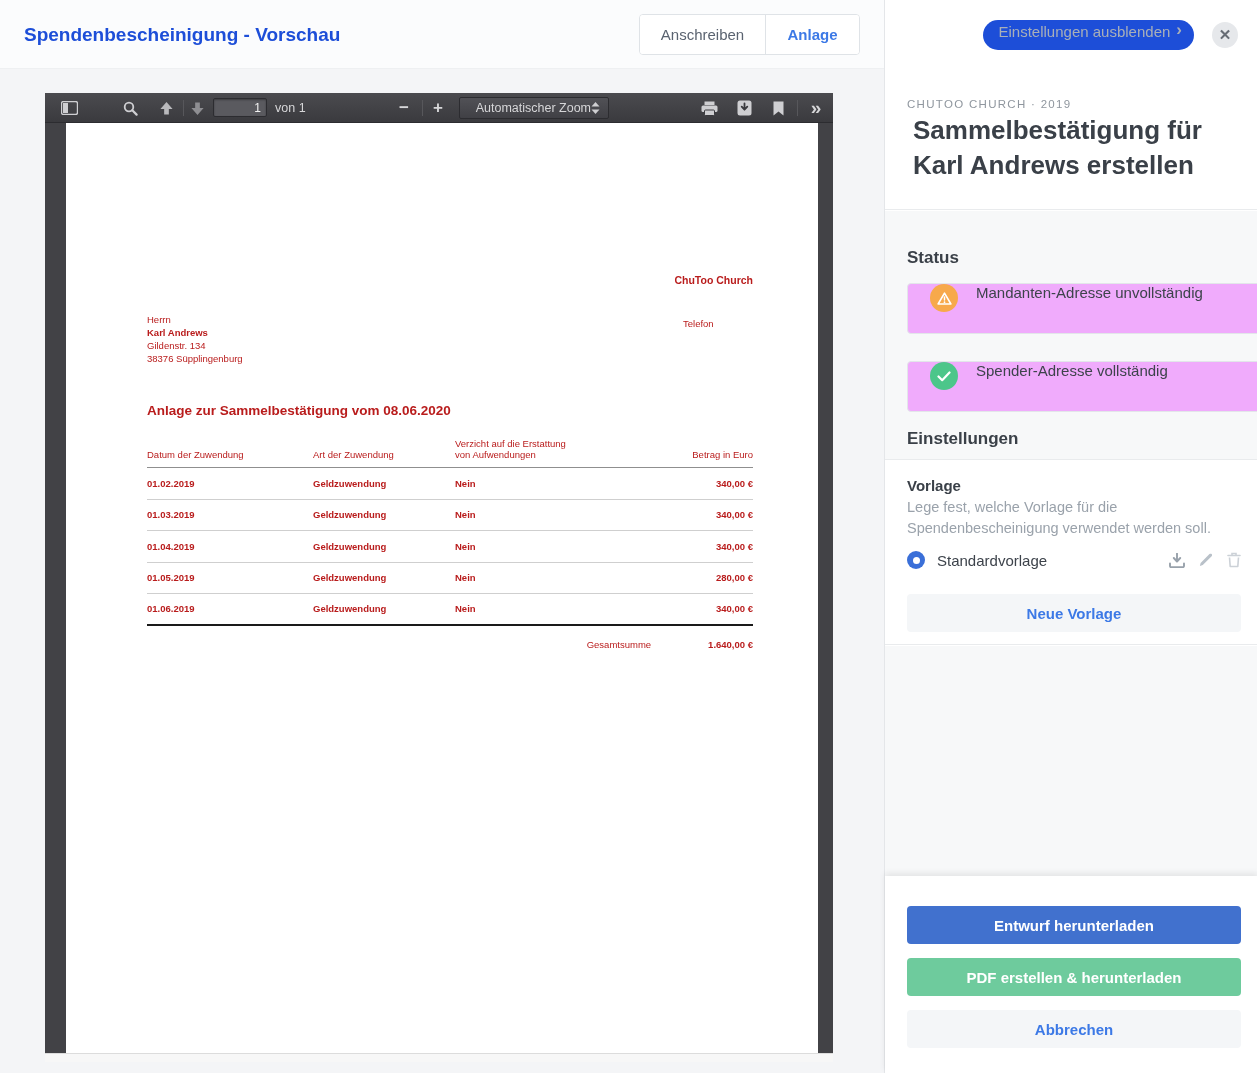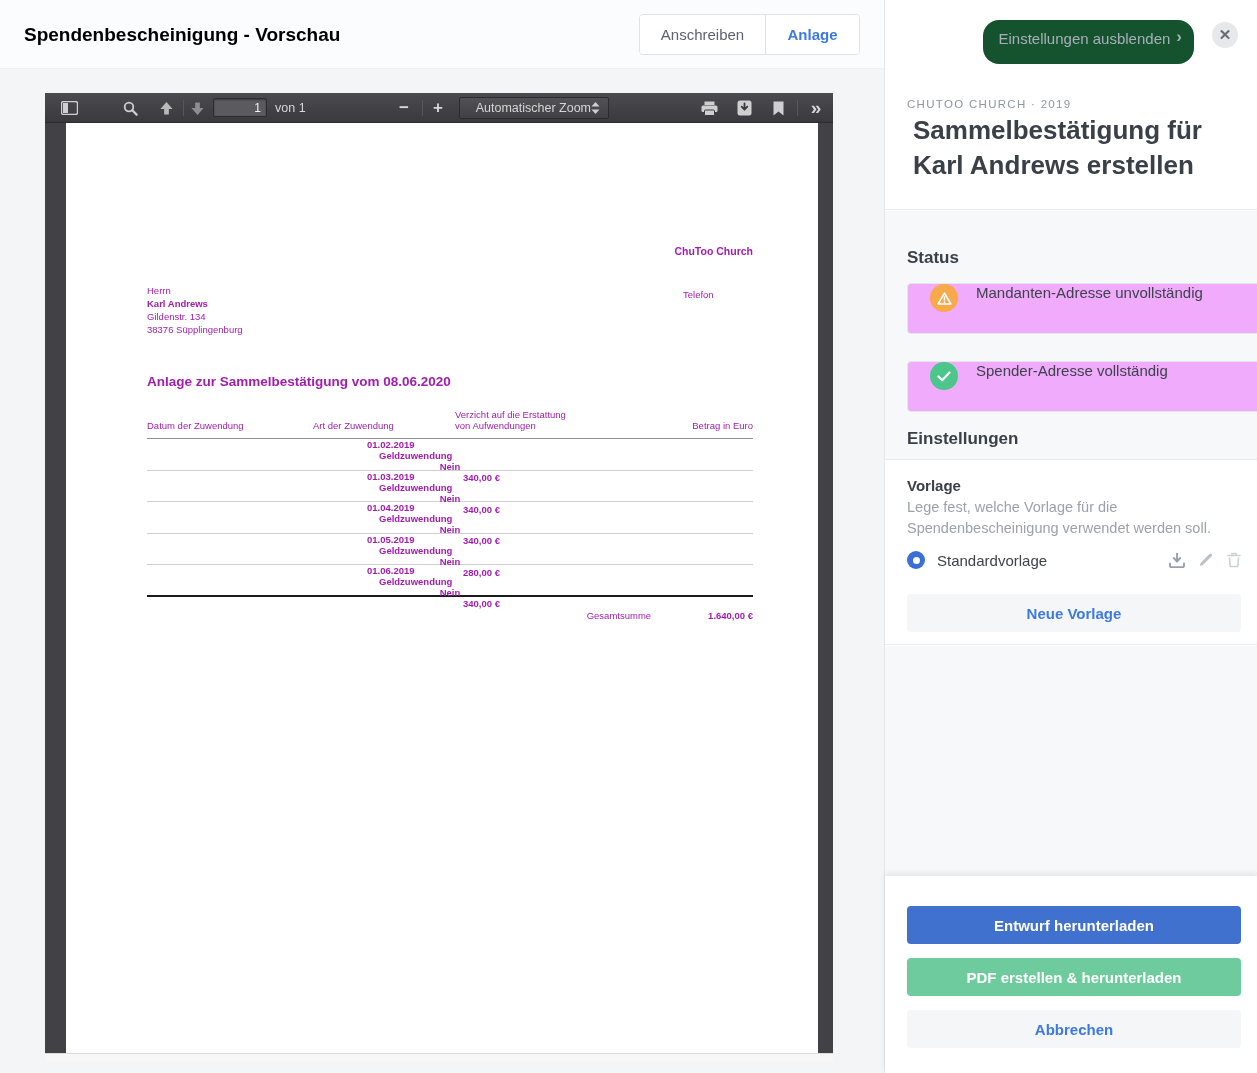--- a/index.html
+++ b/index.html
@@ -3,21 +3,21 @@
 <meta charset="utf-8">
 <style>
   * { margin:0; padding:0; box-sizing:border-box; }
   html,body { width:1257px; height:1073px; }
   body { font-family:"Liberation Sans", sans-serif; background:#fff; }
   .app { position:relative; width:1257px; height:1073px; overflow:hidden; background:#fff; }
 
   
   .left-panel { position:absolute; left:0; top:0; width:884px; height:1073px; background:#f4f5f7; }
   .left-header { position:absolute; left:0; top:0; width:884px; height:69px; background:#fbfcfd; border-bottom:1px solid #eef0f2; }
-  .left-title { position:absolute; left:24px; top:24px; font-size:19px; font-weight:700; color:#000000; }
+  .left-title { position:absolute; left:24px; top:24px; font-size:19px; font-weight:700; color:#1d4ed8; }
   .seg-control { position:absolute; right:24px; top:14px; height:41px; display:flex; background:#fff; border:1px solid #dfe3e7; border-radius:4px; overflow:hidden; }
   .seg-btn { height:100%; display:flex; align-items:center; justify-content:center; font-size:15px; cursor:pointer; background:#fff; border:none; }
   .seg-btn.inactive { width:126px; color:#5a6370; border-right:1px solid #dfe3e7; }
   .seg-btn.active { width:93px; color:#3c79e6; font-weight:700; }
 
   
   .viewer { position:absolute; left:45px; top:93px; width:788px; height:969px; background:#424246; }
   .pdf-toolbar { position:absolute; left:0; top:0; width:788px; height:30px;
     background:linear-gradient(#4b4b4f,#3a3a3e); border-bottom:1px solid #2c2c30; z-index:3; }
   .tb-item { position:absolute; top:0; height:30px; display:flex; align-items:center; justify-content:center; color:#cfcfd2; }
@@ -29,39 +29,39 @@
   .zoom-select { position:absolute; left:414px; top:4px; width:150px; height:22px;
     background:linear-gradient(#515156,#404045); border:1px solid #2c2c30; border-radius:2px;
     display:flex; align-items:center; color:#d6d6d8; font-size:12.5px; padding:0 8px; cursor:pointer; }
   .zoom-select .zs-label { flex:1;text-align:right; }
   .glyph-btn { font-size:15px; font-weight:700; color:#d6d6d8; cursor:pointer; }
 
   .pdf-page { position:absolute; left:21px; top:0; width:752px; height:930px; background:#fff; z-index:1; }
   .hscrollbar { position:absolute; left:0; bottom:0; width:788px; height:9px; background:#f7f7f7; border-top:1px solid #dcdcdc; z-index:4; }
 
   
-  .doc { position:absolute; inset:0; color:#a21caf; }
+  .doc { position:absolute; inset:0; color:#b91c1c;margin-top:29px; }
   .doc-sender { position:absolute; right:65px; top:122px; font-size:10.5px; font-weight:700; }
   .doc-phone { position:absolute; left:617px; top:166px; font-size:9.5px; }
   .doc-address { position:absolute; left:81px; top:161px; font-size:9.5px; line-height:13px; }
   .doc-address .bold { font-weight:700; }
   .doc-title { position:absolute; left:81px; top:251px; font-size:13.5px; font-weight:700; }
   .doc-table { position:absolute; left:81px; top:286px; width:606px; font-size:9.5px; }
   .t-head { display:flex; align-items:flex-end; padding-bottom:7px; border-bottom:1px solid #8f8f8f; }
-  .t-row { display:flex; align-items:center; height:31.5px; border-bottom:1px solid #cfcfcf; font-weight:700;flex-direction:column; }
+  .t-row { display:flex; align-items:center; height:31.5px; border-bottom:1px solid #cfcfcf; font-weight:700; }
   .t-row:last-child { border-bottom:2px solid #1a1a1a; }
   .c1 { width:166px; } .c2 { width:142px; } .c3 { flex:1; } .c4 { width:100px; text-align:right; }
   .t-total { display:flex; justify-content:flex-end; align-items:center; padding-top:13px; }
   .t-total .total-label { margin-right:57px; }
   .t-total .total-amount { font-weight:700; }
 
   
   .sidebar { position:absolute; left:884px; top:0; width:373px; height:1073px; background:#fff; border-left:1px solid #e4e6e9; }
   .sb-top { position:absolute; left:0; top:0; width:373px; height:210px; background:#fff; border-bottom:1px solid #e9ebed; }
-  .pill-btn { position:absolute; right:64px; top:20px; height:44px; background:#14532d; border:none; border-radius:16px;
+  .pill-btn { position:absolute; right:64px; top:20px; height:30px; background:#1d4ed8; border:none; border-radius:16px;
     color:#a8afb8; font-size:15px; padding:0 12px 8px 16px; display:flex; align-items:center; gap:6px; cursor:pointer;
     font-family:"Liberation Sans",sans-serif; }
   .pill-btn .chev { font-size:17px; font-weight:700; margin-top:-2px; }
   .close-btn { position:absolute; right:20px; top:22px; width:26px; height:26px; border-radius:50%; background:#e6e8eb;
     border:none; color:#666c74; font-size:15px; font-weight:700; display:flex; align-items:center; justify-content:center; cursor:pointer; }
   .eyebrow { position:absolute; left:22px; top:98px; font-size:11.5px; letter-spacing:1.3px; color:#8f969e; font-weight:400; }
   .sb-title { position:absolute; left:28px; top:113px; width:320px; font-size:26px; line-height:35px; font-weight:600; color:#3a4048; }
 
   .sb-gray-1 { position:absolute; left:0; top:211px; width:373px; height:249px; background:#f7f8f9; border-bottom:1px solid #e9ebed; }
   .section-heading { position:absolute; left:22px; font-size:17px; font-weight:600; color:#3a4048; }

